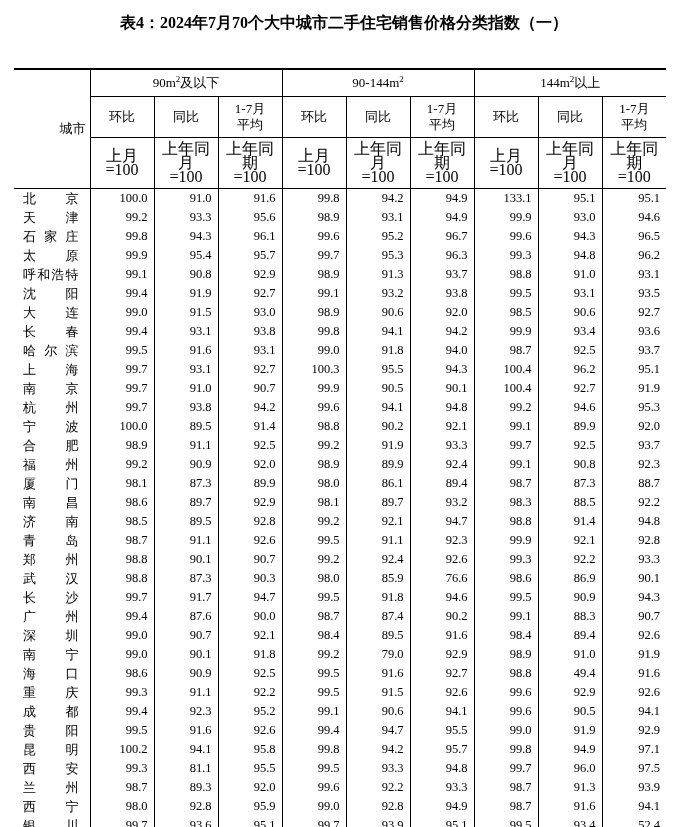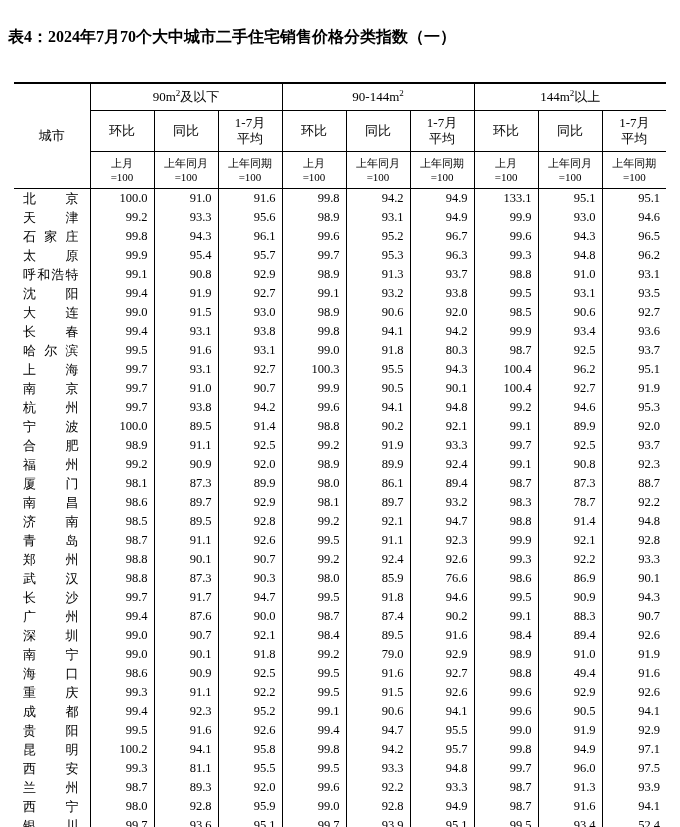--- a/index.html
+++ b/index.html
@@ -5,22 +5,22 @@
   * { box-sizing: border-box; }
   html, body {
     margin: 0; padding: 0;
     width: 680px; height: 827px;
     background: #ffffff;
     color: #000000;
     font-family: "Liberation Serif", "DejaVu Serif", serif;
   }
   .page { width: 680px; height: 827px; overflow: hidden; }
   .title {
-    margin: 27px 0 0 0;
-    text-align: left;
+    margin: 13px 0 0 0;
+    text-align: center;
     font-size: 16px;
     font-weight: bold;
     line-height: 19px;
     padding-left: 8px;
   }
   table.idx {
     border-collapse: collapse;
     table-layout: fixed;
     width: 652px;
     margin: 36px 0 0 14px;
@@ -28,21 +28,21 @@
     border-bottom: 2px solid #000;
   }
   col.c-city { width: 76px; }
   col.c-val  { width: 64px; }
   th { font-weight: normal; padding: 4px; }
   td { padding: 0; }
   .bl { border-left: 1px solid #000; }
   .hb { border-bottom: 1px solid #000; }
   th.city-header {
     font-size: 13px;
-    text-align: center;
+    text-align: right;
     vertical-align: middle;
   }
   th.group-header {
     height: 21px;
     font-size: 13px;
     text-align: center;
     vertical-align: middle;
   }
   th.group-header sup {
     font-size: 9px;
@@ -51,21 +51,21 @@
   th.metric-header {
     height: 36px;
     font-size: 13px;
     line-height: 16px;
     text-align: center;
     vertical-align: middle;
     white-space: pre-line;
   }
   th.base-header {
     height: 29px;
-    font-size: 11px;
+    font-size: 16px;
     line-height: 14px;
     text-align: center;
     vertical-align: middle;
     white-space: pre-line;
   }
   tbody tr { height: 19px; }
   tbody td.city {
     padding: 0 11px 0 9px;
     vertical-align: middle;
   }
@@ -291,21 +291,21 @@
               <span>哈</span>
               <span>尔</span>
               <span>滨</span>
             </div>
           </td>
           <td class="val">99.5</td>
           <td class="val">91.6</td>
           <td class="val">93.1</td>
           <td class="val">99.0</td>
           <td class="val">91.8</td>
-          <td class="val">80.3</td>
+          <td class="val">94.0</td>
           <td class="val">98.7</td>
           <td class="val">92.5</td>
           <td class="val">93.7</td>
         </tr>
         <tr>
           <td class="city">
             <div class="city-inner">
               <span>上</span>
               <span>海</span>
             </div>
@@ -429,21 +429,21 @@
               <span>昌</span>
             </div>
           </td>
           <td class="val">98.6</td>
           <td class="val">89.7</td>
           <td class="val">92.9</td>
           <td class="val">98.1</td>
           <td class="val">89.7</td>
           <td class="val">93.2</td>
           <td class="val">98.3</td>
-          <td class="val">78.7</td>
+          <td class="val">88.5</td>
           <td class="val">92.2</td>
         </tr>
         <tr>
           <td class="city">
             <div class="city-inner">
               <span>济</span>
               <span>南</span>
             </div>
           </td>
           <td class="val">98.5</td>

